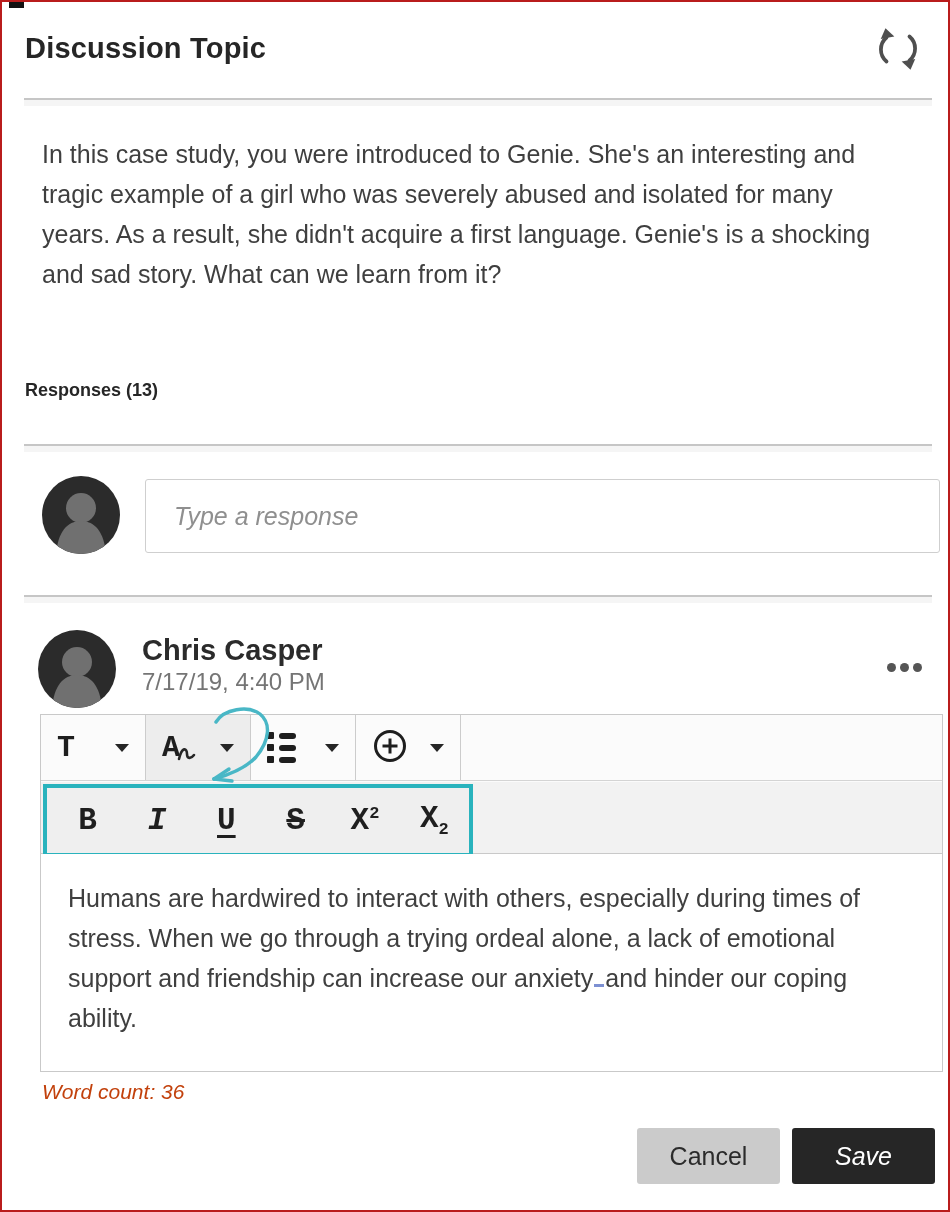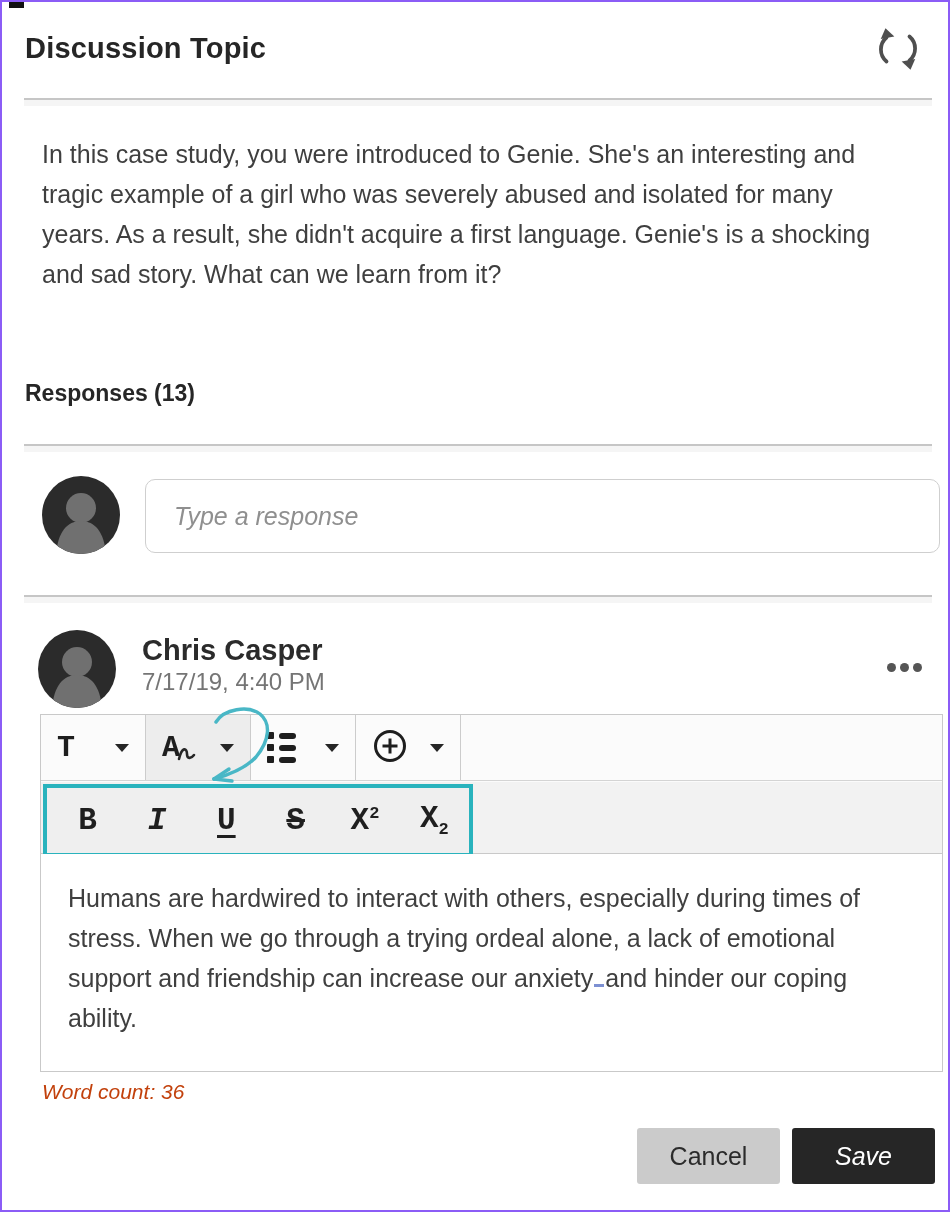--- a/index.html
+++ b/index.html
@@ -1,20 +1,20 @@
 <!DOCTYPE html>
 <html><head>
 <meta charset="utf-8">
 <style>
   * { margin:0; padding:0; box-sizing:border-box; }
   html,body { background:#ffffff; }
   body { font-family:"Liberation Sans", sans-serif; color:#3f3f3f; }
   .canvas {
     position:relative; width:950px; height:1212px;
-    background:#ffffff; border:2px solid #8b5cf6; overflow:hidden;
+    background:#ffffff; border:2px solid #b91c1c; overflow:hidden;
   }
   .corner-notch { position:absolute; left:7px; top:0; width:15px; height:6px; background:#111; }
 
   .page-title {
     position:absolute; left:23px; top:30px;
     font-size:29px; font-weight:700; color:#262626; letter-spacing:0.2px;
   }
   .refresh-btn {
     position:absolute; right:24px; top:22px; width:52px; height:52px;
     background:none; border:none; cursor:pointer;
@@ -24,29 +24,29 @@
   }
   .divider::after {
     content:""; position:absolute; left:0; right:0; top:2px; height:6px; background:#f5f5f5;
   }
   .topic-text {
     position:absolute; left:40px; top:132px; width:832px;
     font-size:25px; line-height:40px; color:#3f3f3f;
   }
   .responses-heading {
     position:absolute; left:23px; top:378px;
-    font-size:23px; font-weight:700; color:#262626;text-align:right;
+    font-size:18px; font-weight:700; color:#262626;text-align:right;
   }
 
   .avatar { position:absolute; width:78px; height:78px; }
   .avatar svg { display:block; }
 
   .compose-input {
     position:absolute; left:143px; top:477px; width:795px; height:74px;
-    border:1px solid #cfcfcf; border-radius:10px; background:#fff;
+    border:1px solid #cfcfcf; border-radius:3px; background:#fff;
     padding:0 28px; font-family:"Liberation Sans", sans-serif;
     font-size:25px; color:#3f3f3f;
   }
   .compose-input::placeholder { font-style:italic; color:#8f8f8f; opacity:1; }
 
   .author-name {
     position:absolute; left:140px; top:632px;
     font-size:29px; font-weight:700; color:#2b2b2b;
   }
   .timestamp {

